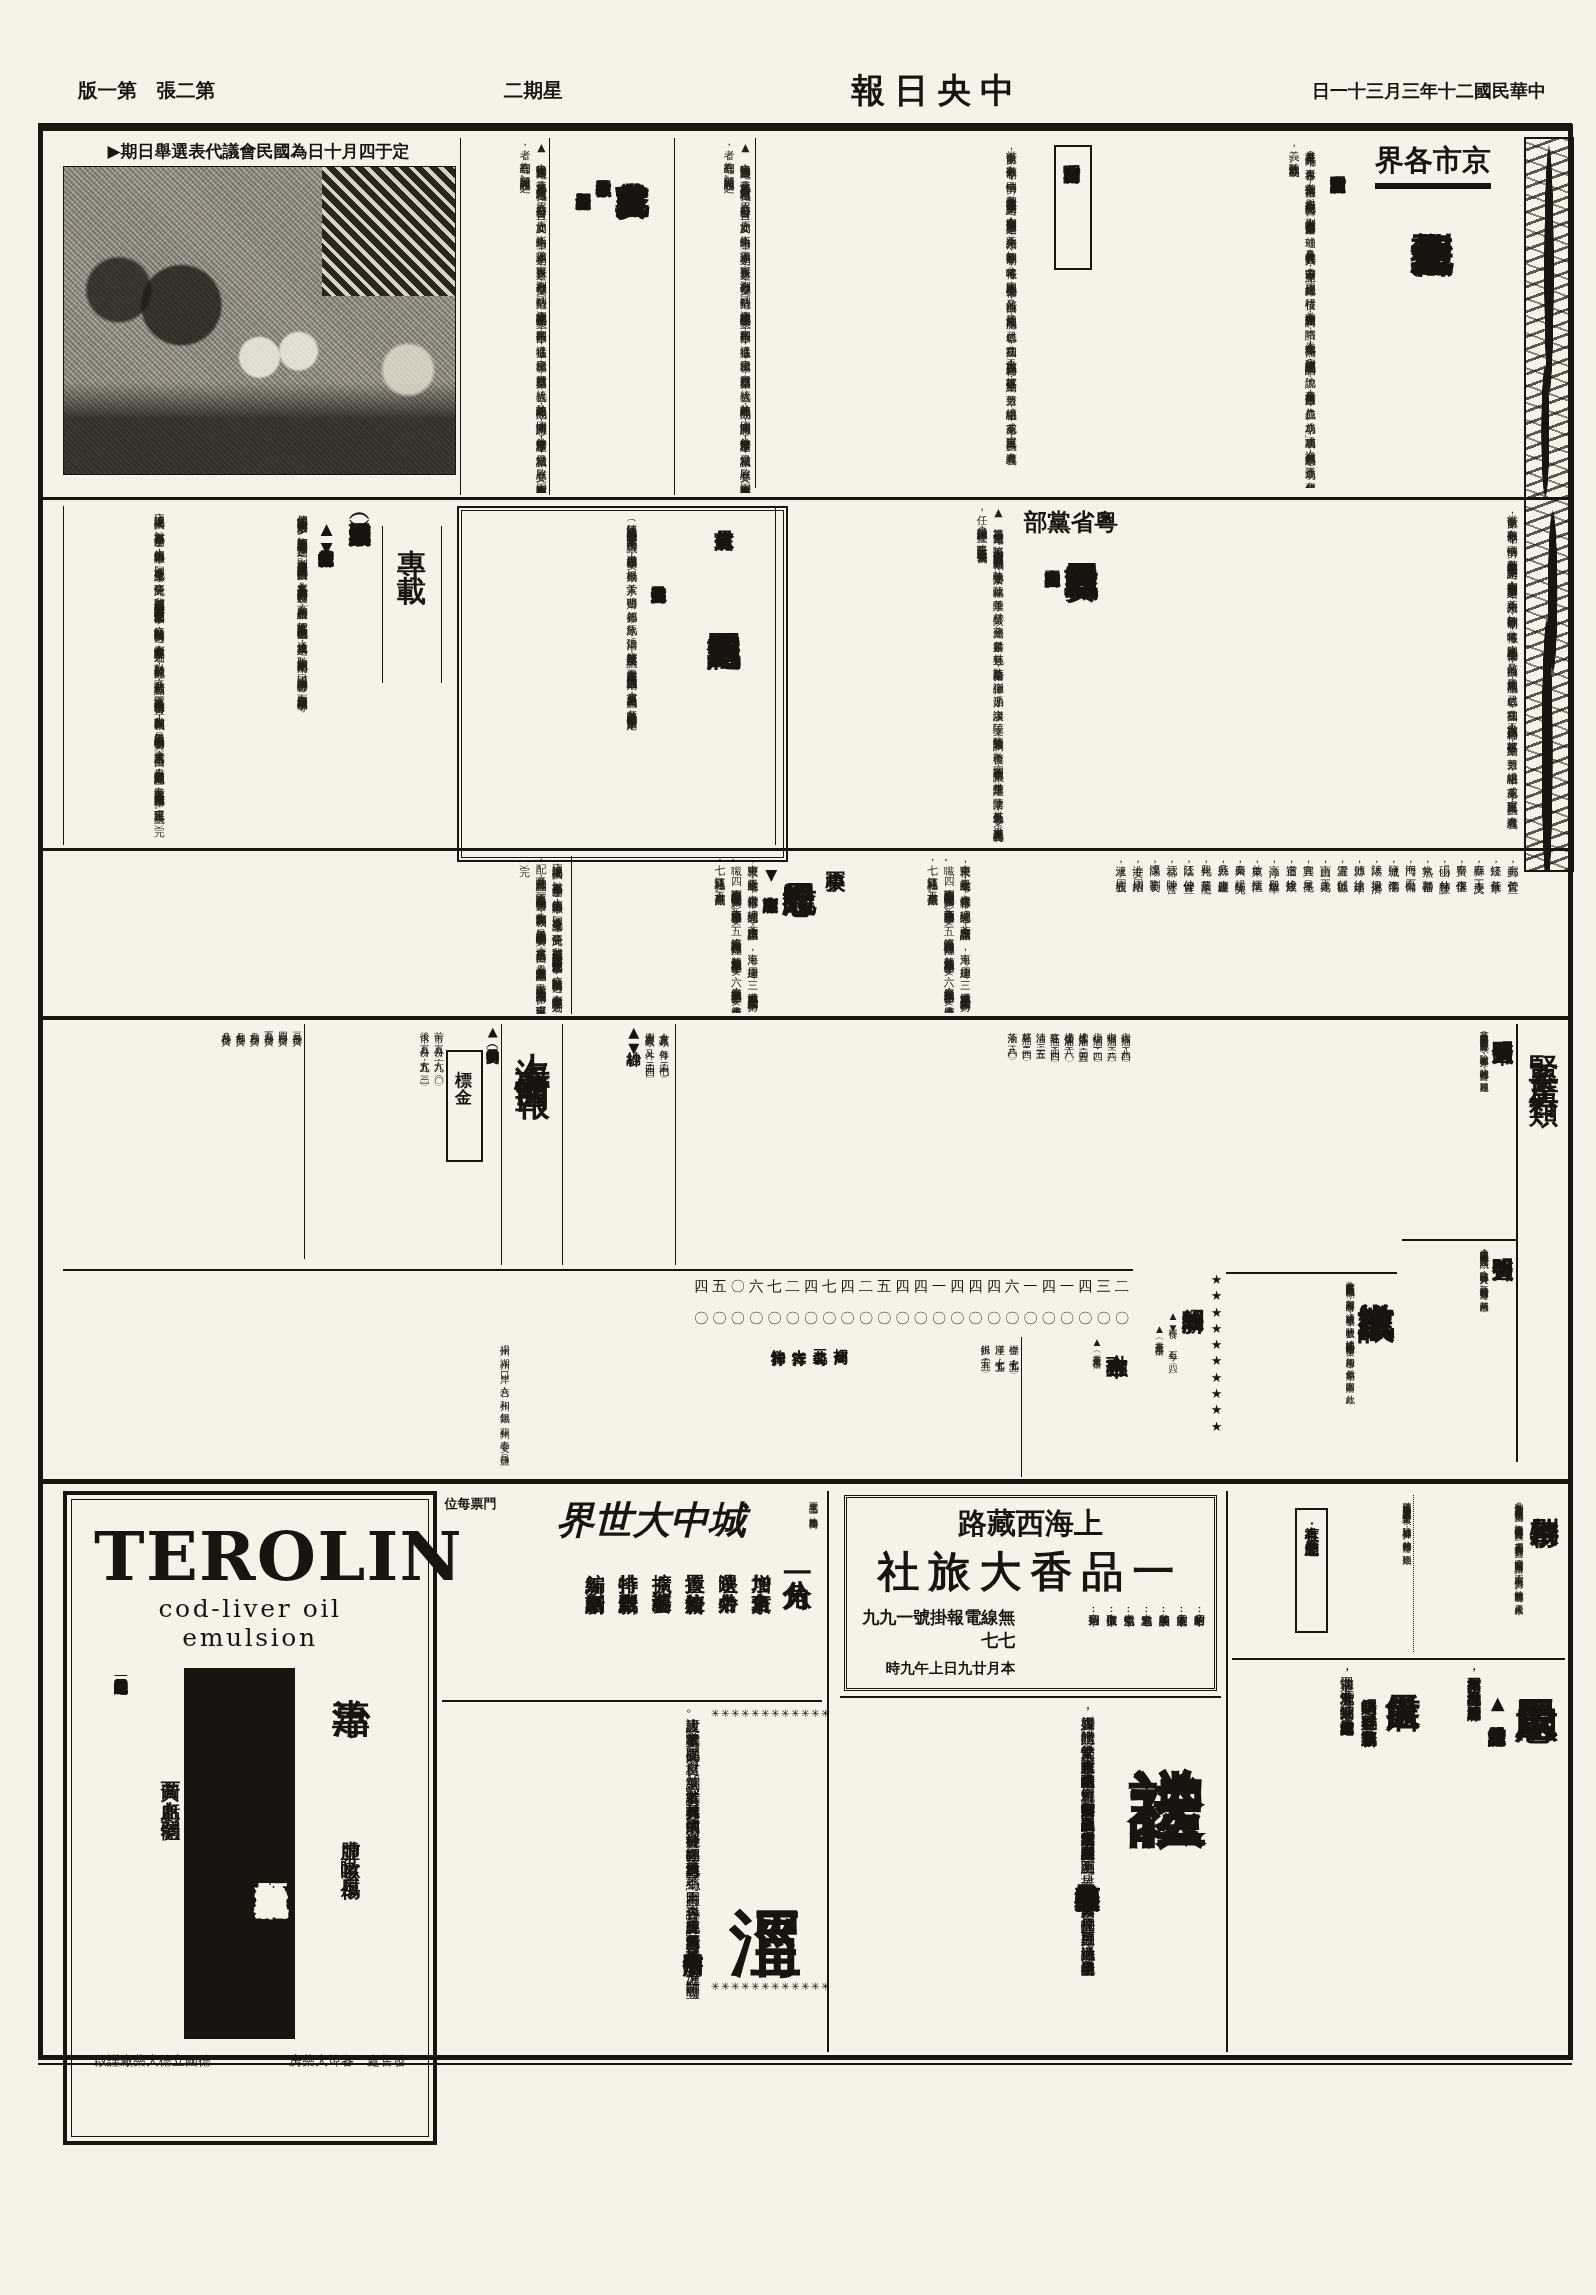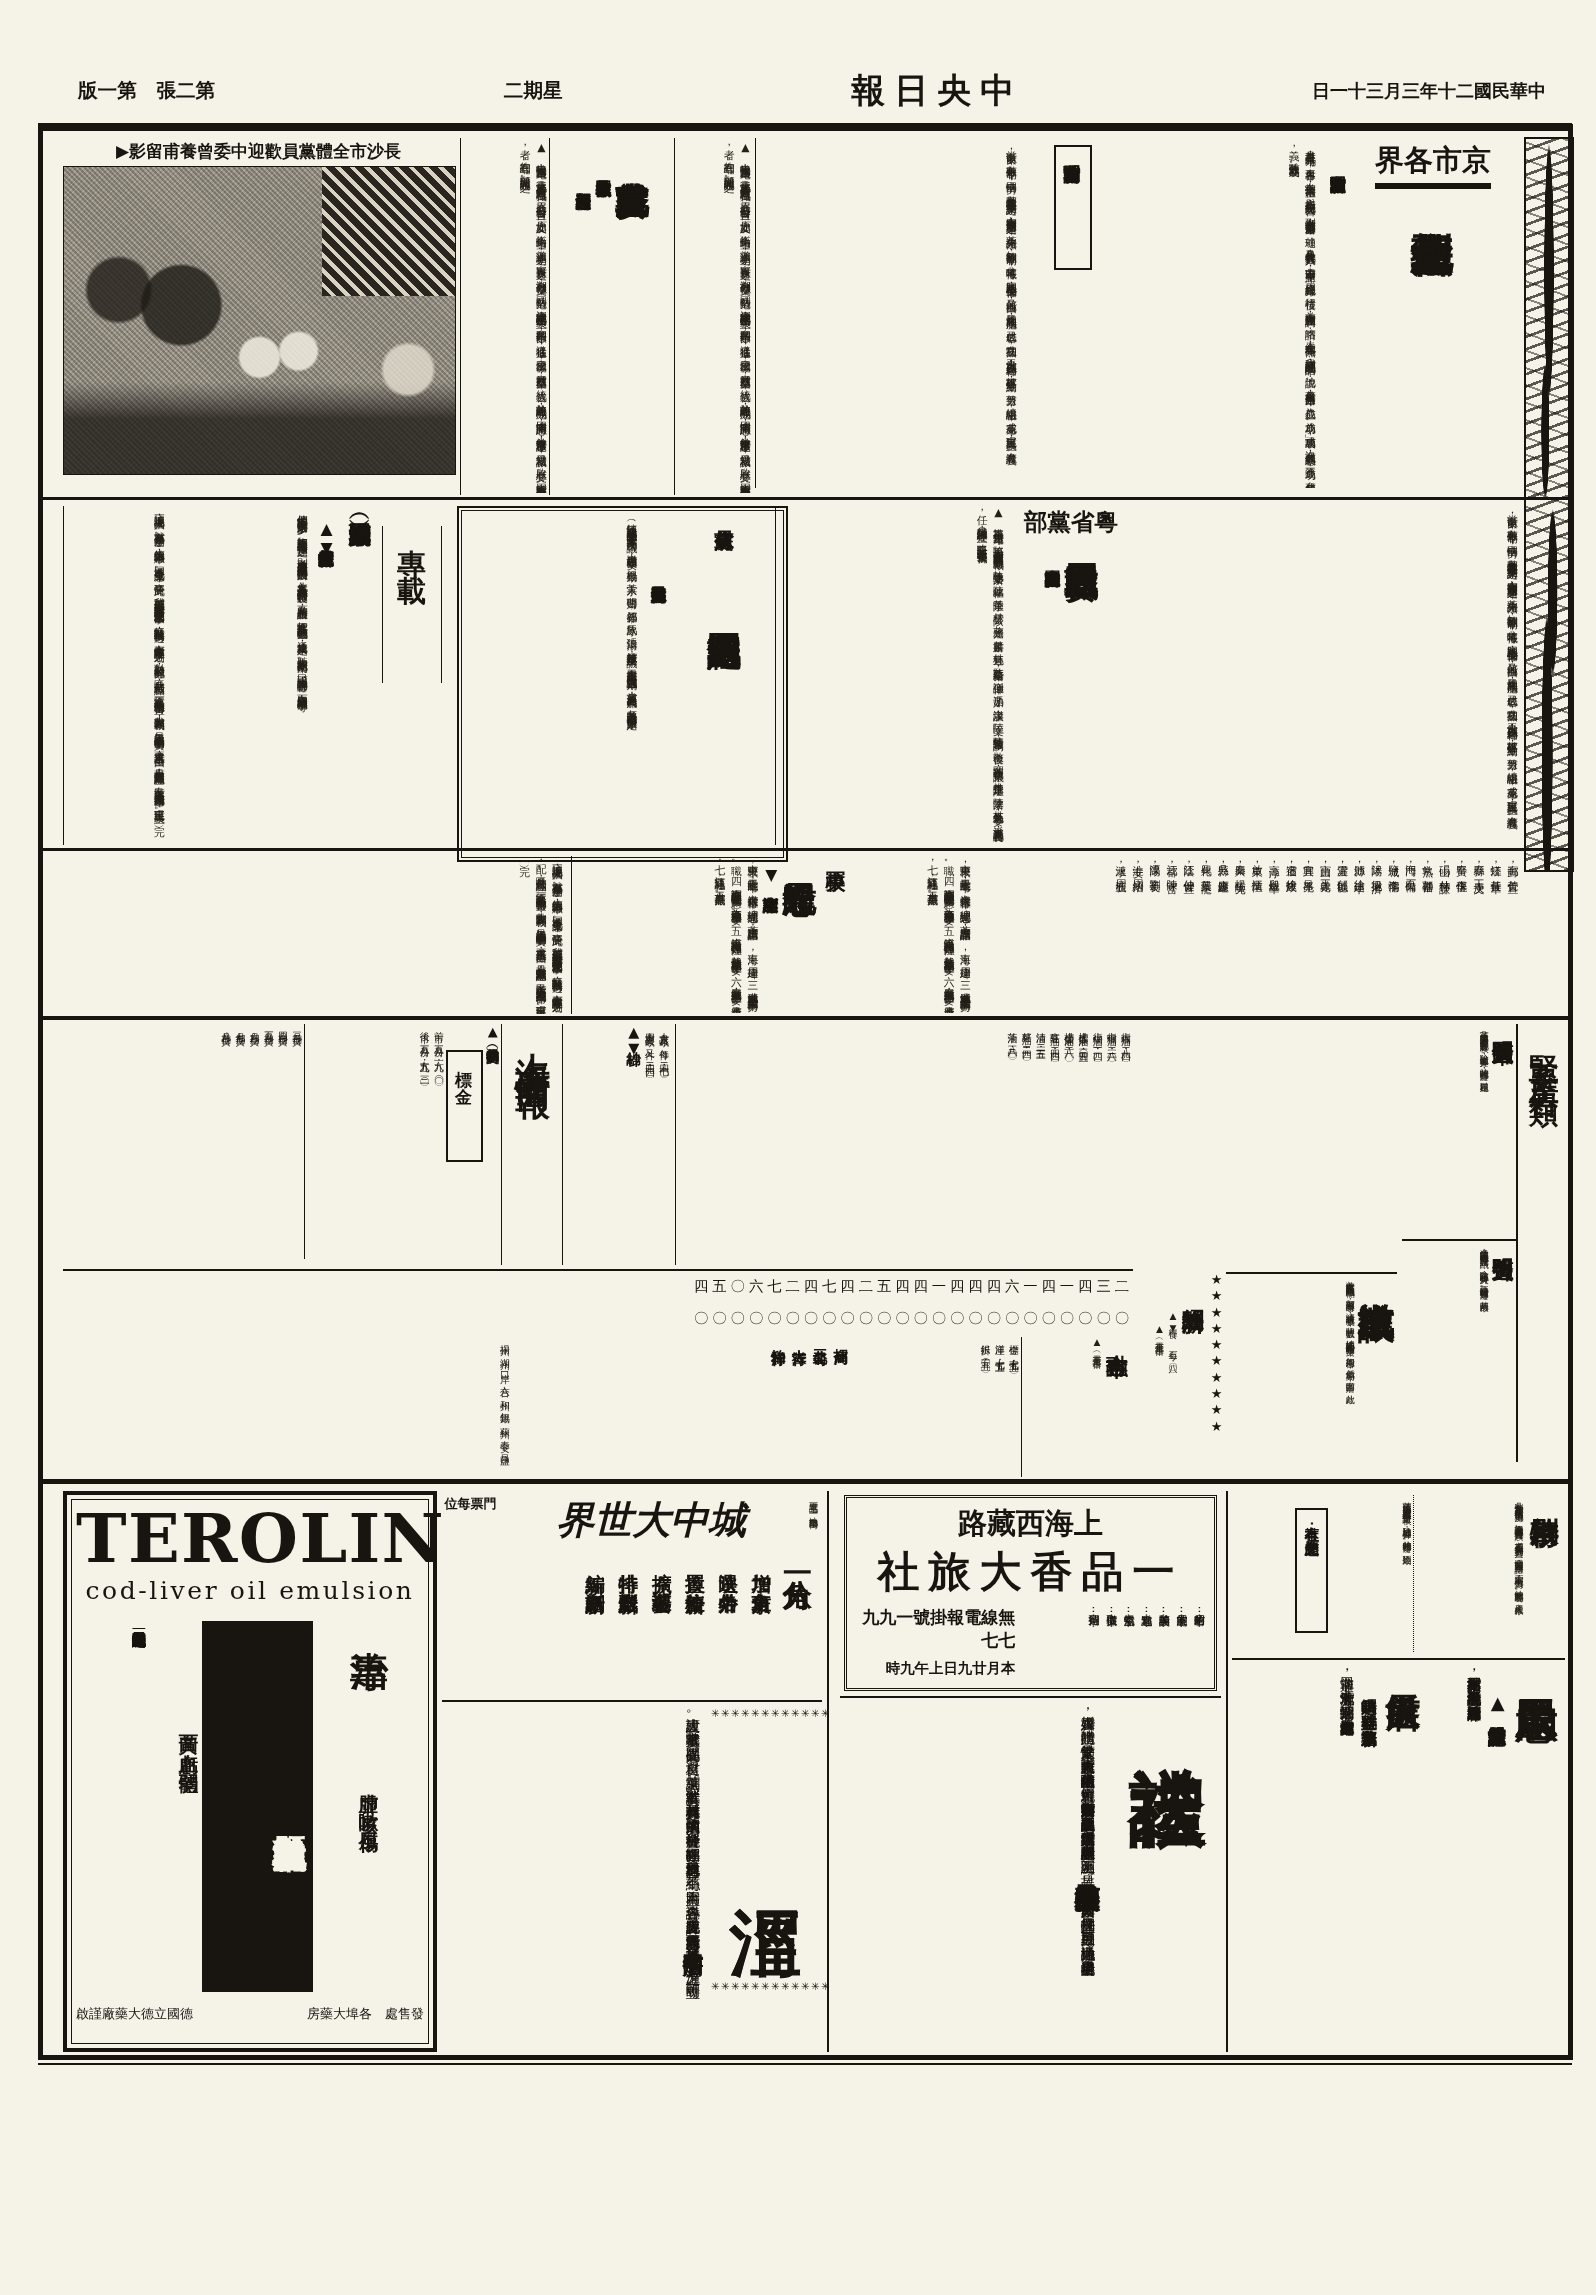--- a/index.html
+++ b/index.html
@@ -86,21 +86,21 @@
     <div class="v clip body-txt" style="height:352px;width:78px;padding-top:2.6px;">▲中央社瀋陽念八日電　東北黨委於宥（念六）日就職後，勗（念八）日發出宣言，原文如次：（銜略）均鑒：黨繼造之初，實艱難之會，溯自列強交侵，國勢阽危，深維我總理手創三民主義，奮鬥四十餘年，邁往猛進，全國風從，玆者國基已奠，統一告成，於此際組織完成，回憶本省諸同志，十餘年來潛移默運，親愛精誠，欣慰交并，同志所當鄭重申儆引為殷鑑者，約有三端，願與諸同志共勉之。</div>
     <div style="width:124px;display:flex;flex-direction:row-reverse;justify-content:center;border-right:1.3px solid #181410;border-left:1.3px solid #181410;">
       <div class="v headline-lg" style="height:307px;padding-top:17px;">東北黨委就職宣言</div>
       <div class="v subhead" style="height:307px;padding-top:30px;">確信非本黨不足以救國</div>
       <div class="v subhead" style="height:307px;padding-top:43px;">歷述嗣後應努力者三端</div>
     </div>
     <div class="v clip body-txt" style="height:352px;flex:1;padding-top:2.6px;">▲中央社瀋陽念八日電　東北黨委於宥（念六）日就職後，勗（念八）日發出宣言，原文如次：（銜略）均鑒：黨繼造之初，實艱難之會，溯自列強交侵，國勢阽危，深維我總理手創三民主義，奮鬥四十餘年，邁往猛進，全國風從，玆者國基已奠，統一告成，於此際組織完成，回憶本省諸同志，十餘年來潛移默運，親愛精誠，欣慰交并，同志所當鄭重申儆引為殷鑑者，約有三端，願與諸同志共勉之。</div>
   </div>
 
   <div class="abs" style="left:63px;top:140px;width:391px;height:356px;">
-    <div class="rtl b" style="font-size:17px;text-align:center;height:26px;">長沙市全體黨員歡迎中委曾養甫留影▶</div>
+    <div class="rtl b" style="font-size:17px;text-align:center;height:26px;">定于四月十日為國民會議代表選舉日期▶</div>
     <div class="photo" style="position:relative;width:100%;height:307px;border:1.3px solid #181410;"></div>
   </div>
 
   <div class="hrule" style="top:497px;height:3.3px;"></div>
 
   <div class="abs v clip body-txt" style="left:1138px;top:506px;width:382px;height:339px;">當辛亥以前，有數千年專制，中國情勢，外有帝國主義不平等條約之束縛，內有專制政體層層之壓迫，革命諸先烈，知欲推翻專制，非犧牲不可，同胞既不能發生信仰，又何能自由，且體念先烈同胞，已成仁者，功在黨國，吾人當以先烈之精神，打破不平等條約，一致努力，縝密組織，完成革命，實現三民主義，纔有意義。</div>
 
   <div class="abs colsep" style="left:775px;top:506px;width:360px;height:339px;display:flex;flex-direction:row-reverse;">
     <div style="width:130px;display:flex;flex-direction:column;align-items:center;">
       <div class="rtl b" style="font-size:23.5px;">粵省黨部</div>
@@ -254,21 +254,21 @@
         <span class="company-name">招商局</span>
         <span class="company-name">三北公司</span>
         <span class="company-name">太古洋行</span>
         <span class="company-name">怡和洋行</span>
       </div>
     <div class="v clip num-grid" style="height:134px;flex:1;">揚州　湖州　口岸　六合　和州　無錫　蘇州　泰安　昌鹽</div>
   </div>
 
   <div class="hrule" style="top:1479px;height:5.2px;"></div>
 
-  <div class="abs" style="left:63px;top:1491px;width:374px;height:561px;border:4.6px solid #181410;outline:1.3px solid #181410;outline-offset:-9px;padding:9px;box-sizing:border-box;">
+  <div class="abs" style="left:63px;top:1491px;width:374px;height:654px;border:4.6px solid #181410;outline:1.3px solid #181410;outline-offset:-9px;padding:27px;box-sizing:border-box;">
     <div class="serif" style="font-weight:700;font-size:68px;text-align:center;letter-spacing:1.3px;line-height:1;">TEROLIN</div>
     <div class="serif" style="font-size:25px;text-align:center;letter-spacing:2.6px;margin-top:3.9px;">cod-liver oil emulsion</div>
     <div style="display:flex;flex-direction:row-reverse;height:378px;margin-top:15.7px;">
       <div style="width:111px;display:flex;flex-direction:column;align-items:center;">
         <div class="v b serif" style="font-size:38px;height:157px;">專治</div>
         <div class="v b" style="font-size:19.6px;height:196px;">肺虛　咳嗽　傷風</div>
       </div>
       <div class="white-on-black v" style="width:111px;height:365px;font-size:34px;font-weight:700;text-align:center;padding-top:6.5px;">極樂林乳白魚肝油</div>
       <div class="v b" style="width:52px;font-size:19.6px;height:365px;padding-top:98px;">面黃　血虧　體弱</div>
       <div class="v clip" style="flex:1;height:365px;font-size:14.4px;line-height:1.6;">倘常服身體日漸健壯誠補品中之聖劑也每次一調匙以飯後服之為宜兒童減半</div>

